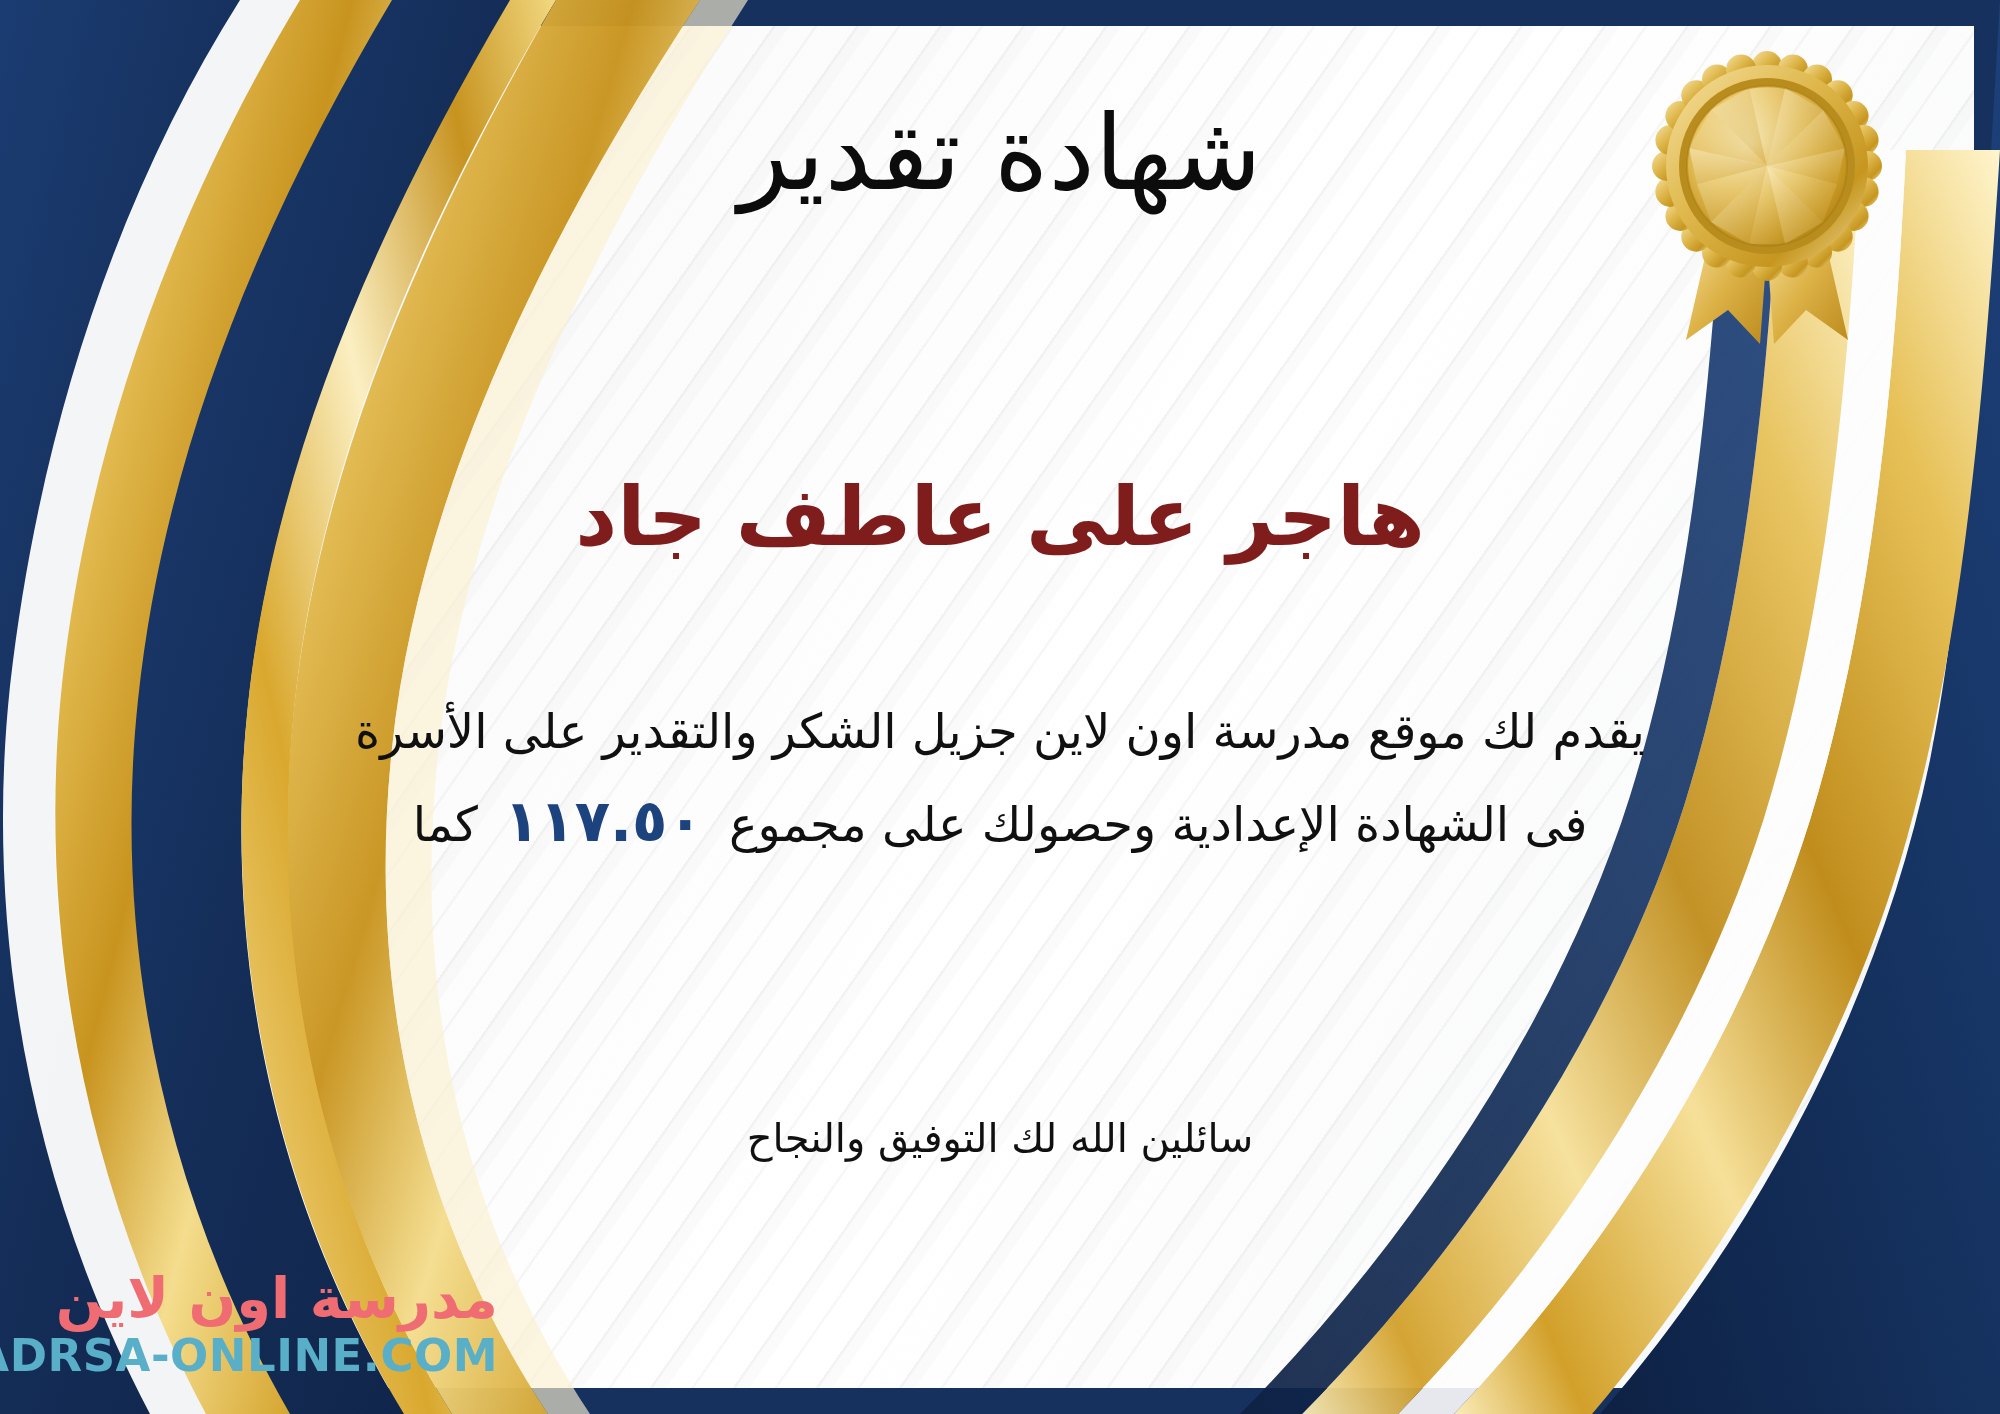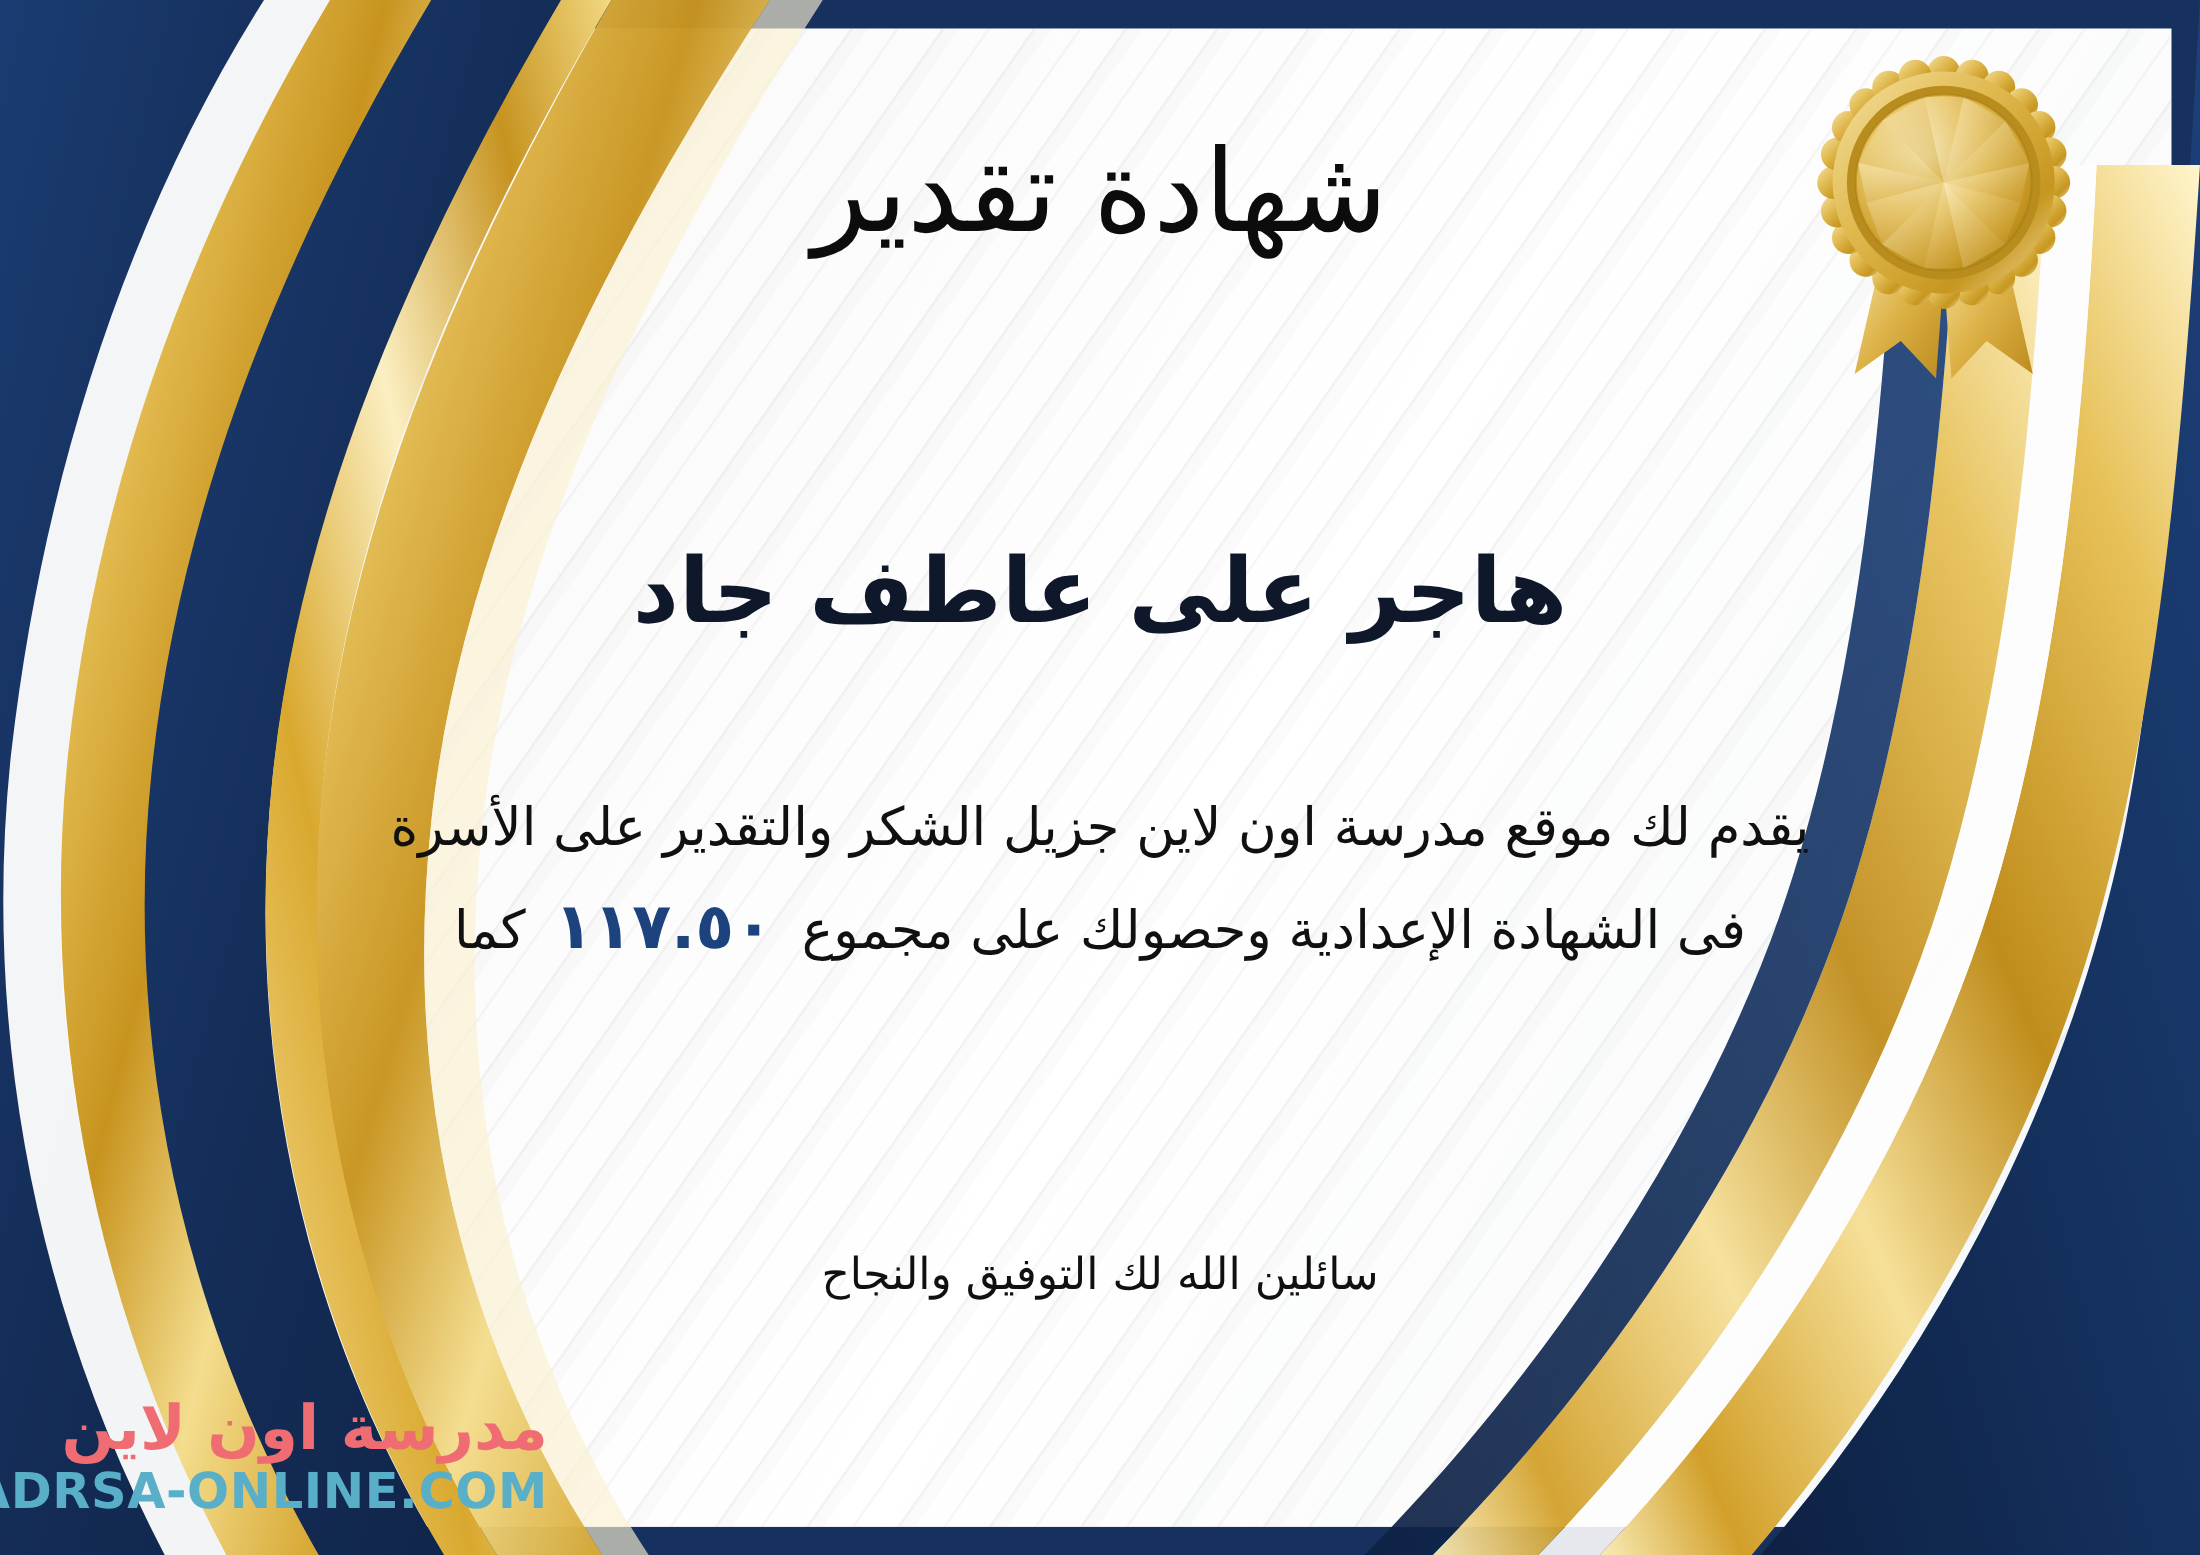--- a/index.html
+++ b/index.html
@@ -55,40 +55,39 @@
   .deco{position:absolute;z-index:4;pointer-events:none;}
   .deco-left{left:0;top:0;width:760px;height:1414px;}
   .deco-right{right:0;top:0;width:760px;height:1414px;}
 
   
   .content{
     position:absolute;
     z-index:6;
     left:0;right:0;top:0;bottom:0;
     text-align:center;
-    margin-top:21px;
   }
 
   .cert-title{
     position:absolute;
     top:96px;left:0;right:0;
     font-size:104px;
     line-height:1.1;
     font-weight:400;
     color:#0c0c0c;
     letter-spacing:2px;
   }
 
   .recipient-name{
     position:absolute;
     top:470px;left:0;right:0;
     font-size:82px;
     line-height:1.15;
     font-weight:700;
-    color:#0f172a;
+    color:#7f1d1d;
   }
 
   .body-block{
     position:absolute;
     top:700px;
     left:60px;right:60px;
     color:#101010;
     font-size:48px;
     line-height:1.30;
     font-weight:400;

